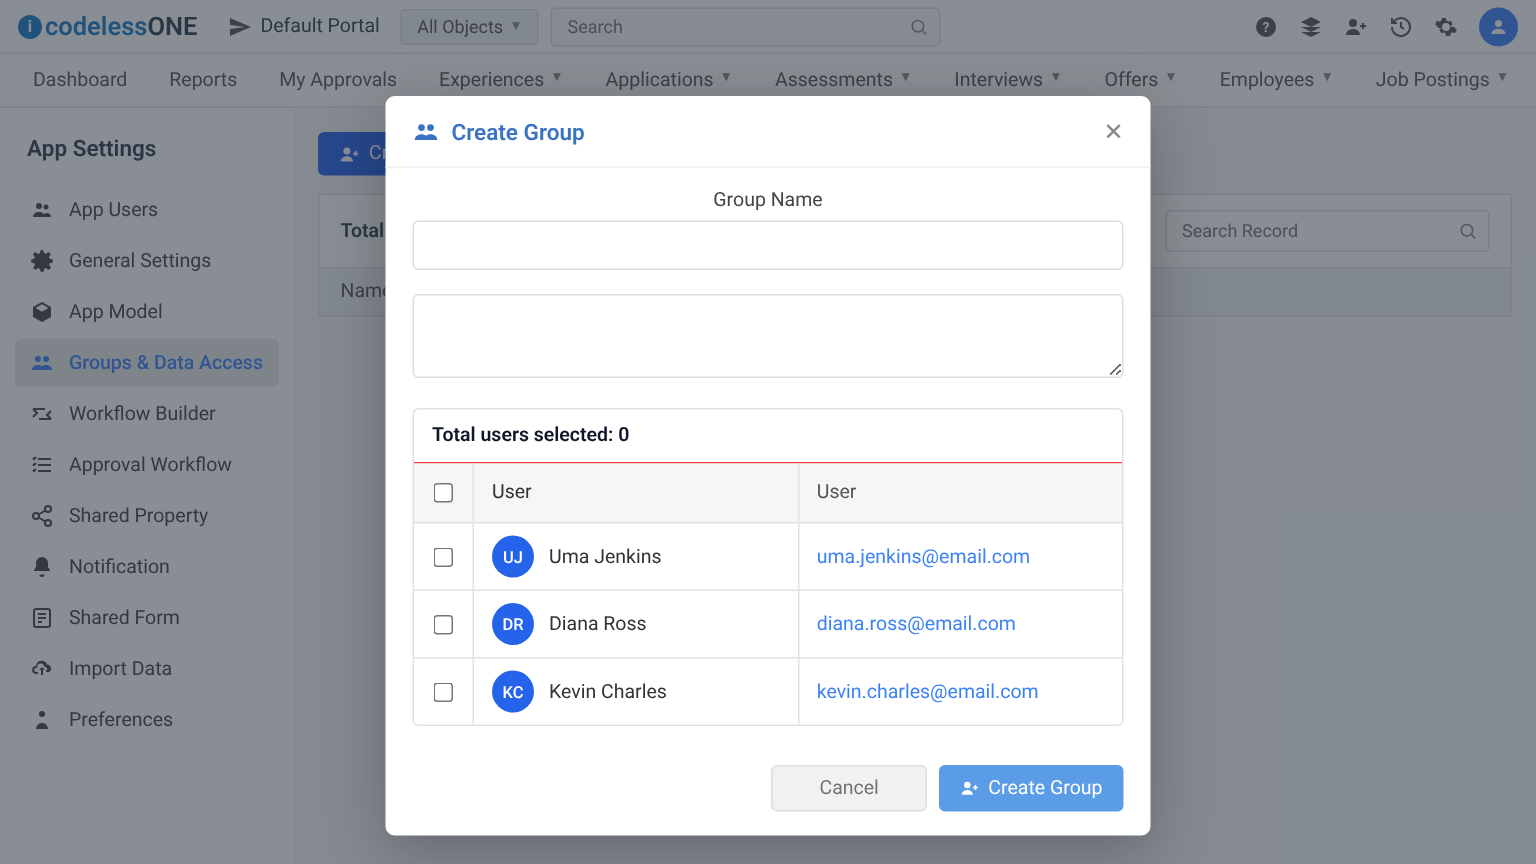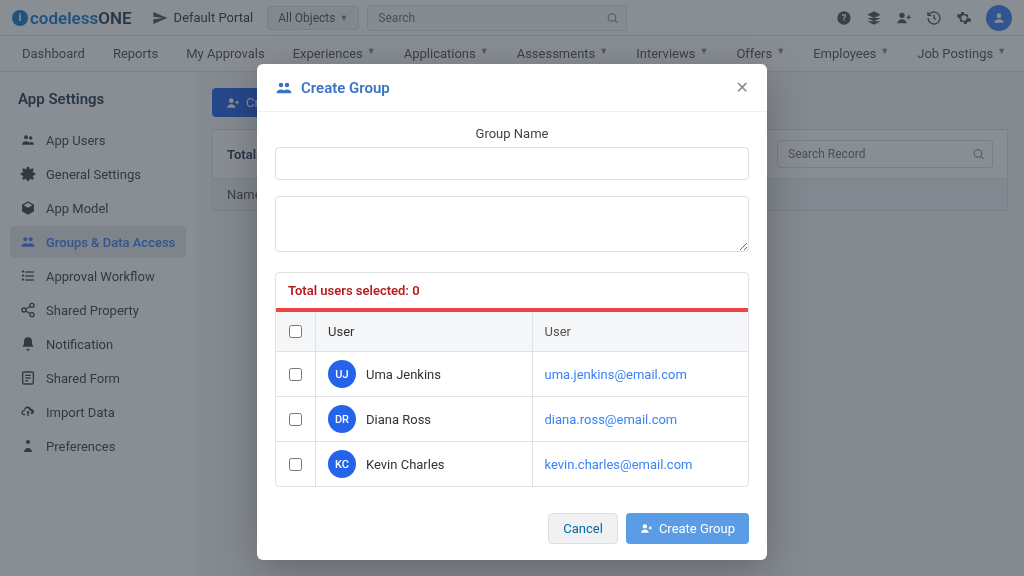--- a/index.html
+++ b/index.html
@@ -40,32 +40,32 @@
     .modal { background: #fff; width: 510px; border-radius: 6px; box-shadow: 0 10px 40px rgba(0,0,0,0.25); }
     .modal-header { display: flex; align-items: center; padding: 14px 18px; border-bottom: 1px solid #eef0f3; }
     .modal-title { font-size: 15px; font-weight: 600; color: #3b73c4; display: flex; align-items: center; gap: 8px; }
     .modal-close { margin-left: auto; color: #888; cursor: pointer; font-size: 16px; }
     .modal-body { padding: 14px 18px; }
     .form-label { font-size: 13px; color: #444; margin-bottom: 6px; display: block; text-align: center; }
     .form-input { width: 100%; padding: 8px 10px; border: 1px solid #dcdee3; border-radius: 4px; font-size: 13px; margin-bottom: 16px; }
     .form-textarea { width: 100%; padding: 8px 10px; border: 1px solid #dcdee3; border-radius: 4px; font-size: 13px; height: 56px; resize: vertical; margin-bottom: 16px; }
     
     .user-table { border: 1px solid #e0e2e6; border-radius: 4px; overflow: hidden; }
-    .user-total { padding: 10px 12px; font-size: 13px; font-weight: 600; color: #b91c1c; border-bottom: 4px solid #ef4444; }
+    .user-total { padding: 10px 12px; font-size: 13px; font-weight: 600; color: #0f172a; border-bottom: 1px solid #ef4444; }
     .user-row { display: flex; align-items: center; border-bottom: 1px solid #e0e2e6; min-height: 40px; }
     .user-row:last-child { border-bottom: none; }
     .user-row.header { background: #f5f6f8; font-size: 13px; color: #555; }
     .cell-check { width: 40px; display: flex; align-items: center; justify-content: center; border-right: 1px solid #e0e2e6; align-self: stretch; }
     .cell-name { flex: 1; display: flex; align-items: center; gap: 10px; padding: 8px 12px; font-size: 13px; color: #333; border-right: 1px solid #e0e2e6; align-self: stretch; }
     .cell-email { flex: 1; padding: 8px 12px; font-size: 13px; color: #3b82f6; }
     .user-row.header .cell-email { color: #555; }
     .user-avatar { width: 28px; height: 28px; border-radius: 50%; background: #2563eb; color: #fff; display: flex; align-items: center; justify-content: center; font-size: 11px; font-weight: 500; }
     
     .modal-footer { padding: 12px 18px 16px; display: flex; justify-content: flex-end; gap: 8px; }
-    .btn-cancel { background: #f0f1f3; border: 1px solid #dcdee3; padding: 7px 14px; border-radius: 4px; font-size: 13px; color: #0369a1; cursor: pointer; }
+    .btn-cancel { background: #f0f1f3; border: 1px solid #dcdee3; padding: 7px 31px; border-radius: 4px; font-size: 13px; color: #737373; cursor: pointer; }
     .btn-primary { background: #5b9ce6; border: none; padding: 7px 14px; border-radius: 4px; font-size: 13px; color: #fff; display: flex; align-items: center; gap: 6px; cursor: pointer; }
     
     .search-icon-abs { position: absolute; right: 8px; top: 50%; transform: translateY(-50%); color: #888; }
     .caret { font-size: 9px; color: #888; }
     input[type="checkbox"] { width: 13px; height: 13px; cursor: pointer; }
   </style>
 </head>
 <body>
 
 <div class="topbar">
@@ -195,20 +195,28 @@
       </div>
     <div class="sidebar-item active">
         <span class="si-icon">
           <svg width="16" height="16" viewBox="0 0 24 24" fill="currentColor">
             <circle cx="8" cy="8" r="3"></circle>
             <circle cx="16" cy="8" r="3"></circle>
             <path d="M2 19c0-3 2.7-5 6-5s6 2 6 5M10 19c0-3 2.7-5 6-5s6 2 6 5"></path>
           </svg>
         </span>
         <span>Groups &amp; Data Access</span>
+      </div>
+    <div class="sidebar-item">
+        <span class="si-icon">
+          <svg width="16" height="16" viewBox="0 0 24 24" fill="none" stroke="currentColor" stroke-width="2">
+            <path d="M3 7h12M9 17h12M3 7l4 4-4 4M21 17l-4-4 4-4"></path>
+          </svg>
+        </span>
+        <span>Workflow Builder</span>
       </div>
     <div class="sidebar-item">
         <span class="si-icon">
           <svg width="16" height="16" viewBox="0 0 24 24" fill="none" stroke="currentColor" stroke-width="2">
             <line x1="8" y1="6" x2="21" y2="6"></line>
             <line x1="8" y1="12" x2="21" y2="12"></line>
             <line x1="8" y1="18" x2="21" y2="18"></line>
             <polyline points="3 5 4 6 6 4"></polyline>
             <polyline points="3 11 4 12 6 10"></polyline>
             <polyline points="3 17 4 18 6 16"></polyline>

